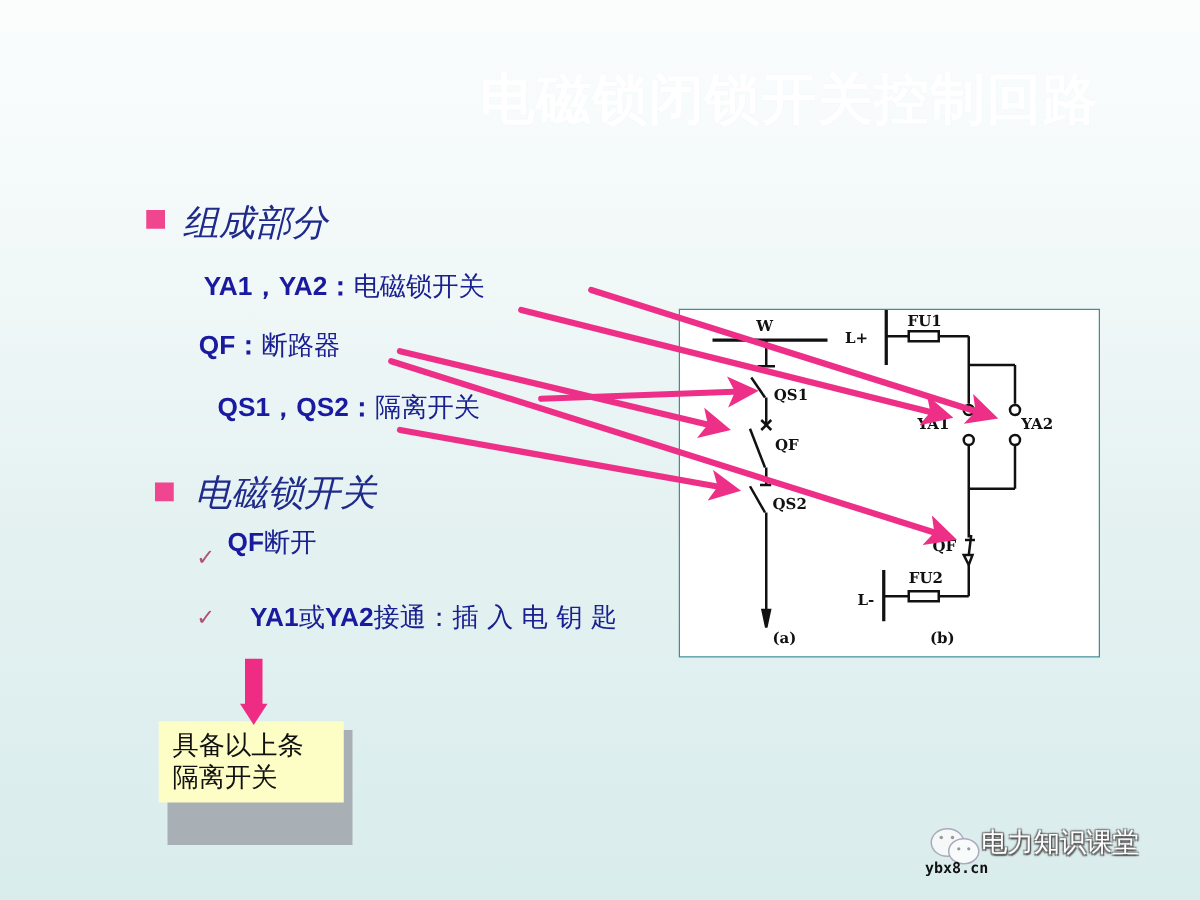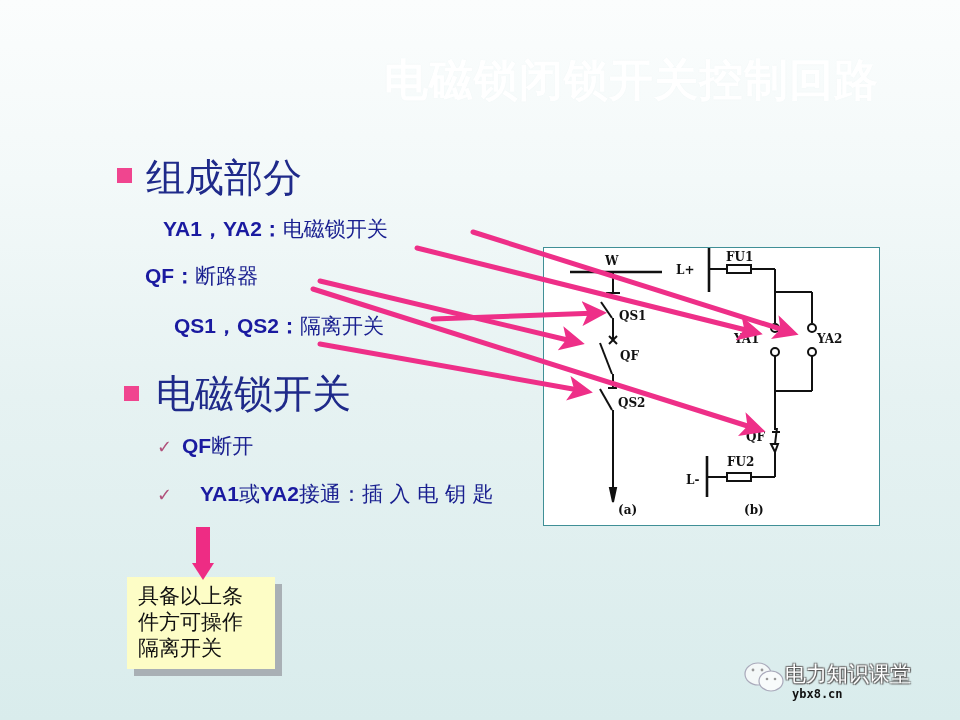--- a/index.html
+++ b/index.html
@@ -12,92 +12,91 @@
     position:absolute; left:384px; top:52px; width:500px; height:56px;
     font-family: "DejaVu Sans", sans-serif; font-weight:bold;
     font-size:44px; line-height:56px; color:#ffffff; letter-spacing:1px;
     white-space:nowrap;
     text-shadow: 0 0 1px rgba(230,240,240,0.6);
   }
   .bullet-sq {
     position:absolute; width:15px; height:15px; background:#f0458f;
   }
   .h1 {
-    position:absolute; font-family:"DejaVu Serif", serif; font-size:39px; line-height:36px;
-    color:#1f2a8a; white-space:nowrap;
+    position:absolute; font-family:"DejaVu Serif", serif; font-size:29px; line-height:36px;
+    color:#1f2a8a; white-space:nowrap;font-style:italic;
   }
   .item {
     position:absolute; font-size:21px; line-height:28px; color:#1a1aa0; white-space:nowrap;text-align:center;
   }
   .item .code { font-family:"Liberation Sans", sans-serif; font-weight:bold; }
   .item .cn { font-family:"DejaVu Serif", serif; font-weight:normal; color:#1a2090; }
   .check {
     position:absolute; font-size:18px; color:#b0507a; font-family:"DejaVu Sans", sans-serif;
   }
   .note-shadow {
     position:absolute; left:134px; top:584px; width:148px; height:92px; background:#a9b0b5;
   }
   .note {
-    position:absolute; left:127px; top:577px; width:148px; height:92px; background:#fdfdc6;
+    position:absolute; left:127px; top:577px; width:148px; height:65px; background:#fdfdc6;
     box-sizing:border-box; padding:6px 0 0 11px;
     font-family:"DejaVu Serif", serif; font-size:21px; line-height:26px; color:#111111;
   }
   .note div { white-space:nowrap; }
   .diagram {
     position:absolute; left:543px; top:247px; width:337px; height:279px;
     background:#ffffff; border:1.5px solid #3f8f96; box-sizing:border-box;
   }
   svg.overlay { position:absolute; left:0; top:0; }
   .dlabel { font-family:"DejaVu Serif", serif; font-size:12px; fill:#111; font-weight:bold; }
   .watermark {
     position:absolute; left:785px; top:660px; font-family:"DejaVu Sans", sans-serif;
     font-size:21px; color:#ffffff; white-space:nowrap;
     text-shadow: 1px 1px 1px #555, -1px -1px 1px #777, 1px -1px 1px #777, -1px 1px 1px #777;
   }
   .wm-sub {
-    position:absolute; left:792px; top:687px; font-family:"DejaVu Sans Mono", monospace;
+    position:absolute; left:740px; top:687px; font-family:"DejaVu Sans Mono", monospace;
     font-size:12px; font-weight:bold; color:#111; white-space:nowrap;
   }
   .wechat { position:absolute; left:742px; top:660px; width:46px; height:34px; }
 </style>
 </head>
 <body>
 
 <div class="title">电磁锁闭锁开关控制回路</div>
 
 <div class="bullet-sq" style="left:117px;top:168px;"></div>
 <div class="h1" style="left:146px;top:160px;">组成部分</div>
 
 <div class="item" style="left:163px;top:215px;">
   <span class="code">YA1，YA2：</span><span class="cn">电磁锁开关</span>
 </div>
-<div class="item" style="left:145px;top:262px;">
+<div class="item" style="left:159px;top:262px;">
   <span class="code">QF：</span><span class="cn">断路器</span>
 </div>
 <div class="item" style="left:174px;top:312px;">
   <span class="code">QS1，QS2：</span><span class="cn">隔离开关</span>
 </div>
 
 <div class="bullet-sq" style="left:124px;top:386px;"></div>
 <div class="h1" style="left:156px;top:376px;">电磁锁开关</div>
 
 <span class="check" style="left:157px;top:436px;">✓</span>
-<div class="item" style="left:182px;top:432px;">
+<div class="item" style="left:182px;top:420px;">
   <span class="code">QF</span><span class="cn">断开</span>
 </div>
 
 <span class="check" style="left:157px;top:484px;">✓</span>
 <div class="item" style="left:200px;top:480px;">
   <span class="code">YA1</span><span class="cn">或</span><span class="code">YA2</span><span class="cn">接通：插 入 电 钥 匙</span>
 </div>
 
 <div class="note-shadow"></div>
 <div class="note">
   <div>具备以上条</div>
-  <div>件方可操作</div>
   <div>隔离开关</div>
 </div>
 
 <div class="diagram"></div>
 
 <svg class="overlay" width="960" height="720" viewBox="0 0 960 720">
   <defs>
     <marker id="ah" markerWidth="5" markerHeight="5" refX="3.2" refY="2.5" orient="auto" markerUnits="strokeWidth">
       <path d="M0,0 L5,2.5 L0,5 L1.2,2.5 Z" fill="#ee2f88"></path>
     </marker>

